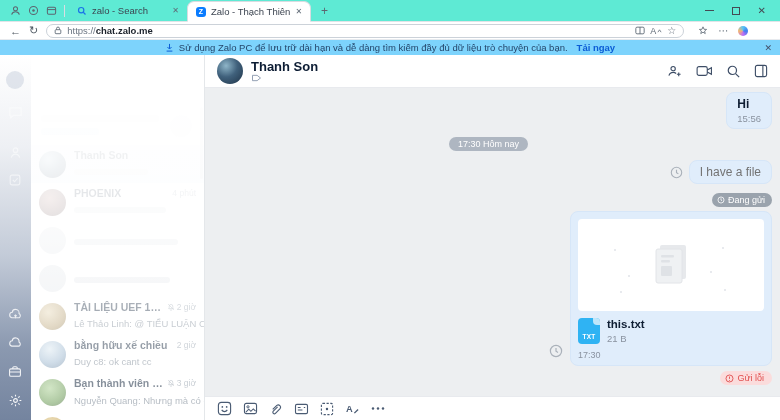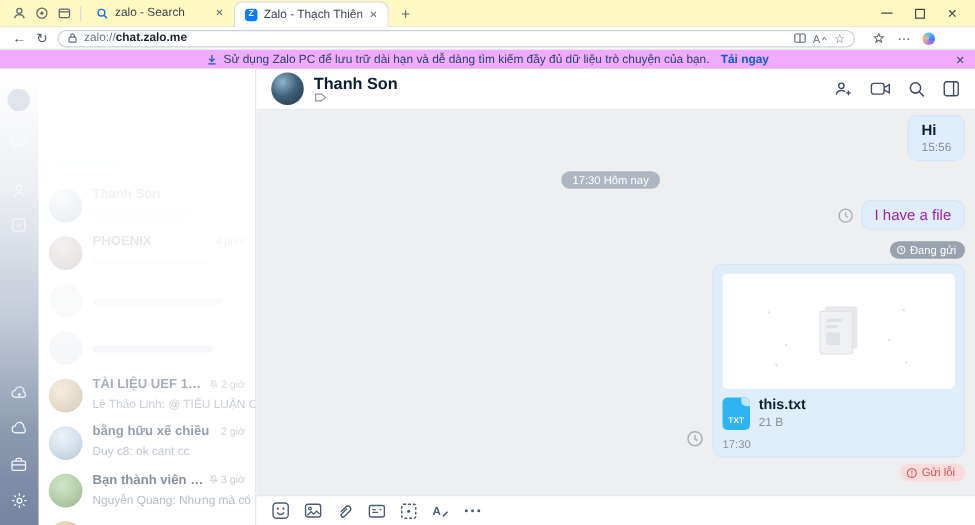--- a/index.html
+++ b/index.html
@@ -1,21 +1,21 @@
 <!DOCTYPE html>
 <html><head>
 <meta charset="utf-8">
 <style>
   * { margin:0; padding:0; box-sizing:border-box; }
   html,body { width:780px; height:420px; }
   body { font-family:"Liberation Sans", sans-serif; background:#fff; overflow:hidden; }
   .window { position:relative; width:780px; height:420px; background:#fff; }
 
   
-  .tabstrip { height:22px; display:flex; align-items:center; background:#fef9c3; border-bottom:1px solid #e1e4e8; padding-left:6px; }
+  .tabstrip { height:22px; display:flex; align-items:center; background:#5eead4; border-bottom:1px solid #e1e4e8; padding-left:6px; }
   .ts-ic { width:18px; height:16px; display:flex; align-items:center; justify-content:center; color:#5c6670; }
   .ts-div { width:1px; height:12px; background:#d9dde2; margin:0 4px; }
   .tab { display:flex; align-items:center; gap:5px; height:21px; padding:0 8px; font-size:9.5px; color:#3c4450; min-width:118px; max-width:125px; }
   .tab .tlabel { flex:1; white-space:nowrap; overflow:hidden; text-overflow:ellipsis; }
   .tab .tclose { font-size:8px; color:#5f6a76; }
   .tab.active { background:#fff; border:1px solid #d8dce1; border-bottom:1px solid #fff; border-radius:7px 7px 0 0; position:relative; top:1px; z-index:2; }
   .fav-search { width:10px; height:10px; }
   .fav-zalo { width:10px; height:10px; border-radius:3px; background:#0a7cff; color:#fff; font-size:7px; font-weight:bold; display:flex; align-items:center; justify-content:center; }
   .newtab { font-size:12px; color:#5c6670; margin-left:10px; }
   .wincontrols { margin-left:auto; display:flex; align-items:center; gap:18px; padding-right:14px; color:#444b54; font-size:10px; }
@@ -28,21 +28,21 @@
   .nav-glyph { font-size:11px; color:#4a545e; }
   .urlpill { height:14px; flex:0 0 638px; display:flex; align-items:center; border:1px solid #ccd2d9; border-radius:8px; padding:0 7px; gap:5px; }
   .url-scheme { font-size:9.5px; color:#6b7683; }
   .url-host { font-size:9.5px; color:#1b222b; font-weight:bold; margin-left:-5px; }
   .pill-spacer { flex:1; }
   .pill-ic { color:#5f6a76; font-size:10px; display:flex; align-items:center; gap:1px; }
   .after-pill { display:flex; align-items:center; gap:10px; margin-left:6px; color:#5f6a76; }
   .copilot { width:10px; height:10px; border-radius:50%; background:conic-gradient(#57c4f5,#3f7df0,#c06ef5,#f5b66e,#57c4f5); }
 
   
-  .banner { height:15px; background:#f0abfc; display:flex; align-items:center; justify-content:center; gap:5px; position:relative; }
+  .banner { height:15px; background:#7dd3fc; display:flex; align-items:center; justify-content:center; gap:5px; position:relative; }
   .banner-text { font-size:9.5px; color:#24466b; }
   .banner-cta { font-size:9.5px; color:#0b5cd5; font-weight:bold; margin-left:4px; }
   .banner-close { position:absolute; right:8px; font-size:9px; color:#44506a; }
 
   
   .app { display:flex; height:365px; }
 
   
   .nav { width:31px; position:relative; background:linear-gradient(180deg,#ffffff 0%,#eef0f4 25%,#c3cbd8 55%,#8b99b0 80%,#74849f 100%); display:flex; flex-direction:column; align-items:center; }
   .nav-item { width:18px; height:18px; display:flex; align-items:center; justify-content:center; position:absolute; left:6px; }
@@ -70,21 +70,21 @@
   .chat { flex:1; display:flex; flex-direction:column; min-width:0; }
   .chathead { height:33px; background:#fff; border-bottom:1px solid #e8eaee; display:flex; align-items:center; padding:0 12px; gap:8px; }
   .chead-ava { width:26px; height:26px; border-radius:50%; background:radial-gradient(circle at 35% 30%, #8fb6c9 0%, #40617c 45%, #1f3347 100%); }
   .chead-info { display:flex; flex-direction:column; justify-content:center; gap:1px; }
   .chead-name { font-size:13px; font-weight:bold; color:#0c1c33; line-height:13px; }
   .chead-icons { margin-left:auto; display:flex; align-items:center; gap:13px; }
 
   .messages { flex:1; background:#edeff1; display:flex; flex-direction:column; align-items:flex-end; padding:4px 8px 0 0; position:relative; }
   .bubble { background:#e0edfb; border:1px solid #d6e6f8; border-radius:8px; padding:4px 10px; max-width:330px; }
   .btext { font-size:12px; color:#0f1e33; font-weight:bold; }
-  .btext2 { font-size:12px; color:#a21caf; }
+  .btext2 { font-size:12px; color:#737373; }
   .btime { font-size:9.5px; color:#8a93a0; margin-top:2px; }
   .divider { align-self:center; margin:8px 0 0 0; background:#aeb6c1; color:#fff; font-size:9px; padding:2px 9px; border-radius:9px; }
   .msgrow { display:flex; align-items:center; gap:6px; margin-top:9px; }
   .statuspill { margin-top:9px; background:#9aa3ad; color:#fff; font-size:9px; padding:2px 7px 2px 5px; border-radius:9px; display:flex; align-items:center; gap:3px; }
   .errpill { margin-top:5px; background:#fbdcdc; color:#e04f4f; font-size:9px; padding:2px 8px 2px 5px; border-radius:9px; display:flex; align-items:center; gap:3px; margin-bottom:4px; }
 
   .filecard-wrap { position:relative; margin-top:4px; }
   .filecard { width:202px; background:#e0edfb; border:1px solid #d6e6f8; border-radius:8px; padding:7px 7px 5px 7px; }
   .fpreview { height:92px; background:#fff; border-radius:4px; display:flex; align-items:center; justify-content:center; position:relative; overflow:hidden; }
   .dot { position:absolute; width:2px; height:2px; border-radius:50%; background:#e0e3e8; }
@@ -155,21 +155,21 @@
   </div>
 
   <div class="addressrow">
     <span class="nav-glyph">←</span>
     <span class="nav-glyph">↻</span>
     <div class="urlpill">
       <svg width="8" height="9" viewBox="0 0 10 11">
           <rect x="1.5" y="4.5" width="7" height="5" rx="1" fill="none" stroke="#5f6a76" stroke-width="1.1"></rect>
           <path d="M3.2 4.5V3a1.8 1.8 0 013.6 0v1.5" fill="none" stroke="#5f6a76" stroke-width="1.1"></path>
         </svg>
-      <span class="url-scheme">zalo://</span>
+      <span class="url-scheme">https://</span>
       <span class="url-host">chat.zalo.me</span>
       <span class="pill-spacer"></span>
       <span class="pill-ic">
         <svg width="10" height="9" viewBox="0 0 12 10">
             <rect x="1" y="1" width="10" height="8" rx="1.5" fill="none" stroke="#5f6a76" stroke-width="1.1"></rect>
             <path d="M6 1v8" stroke="#5f6a76" stroke-width="1.1"></path>
           </svg>
       </span>
       <span class="pill-ic">
           <span style="font-size:9px;">A</span>

